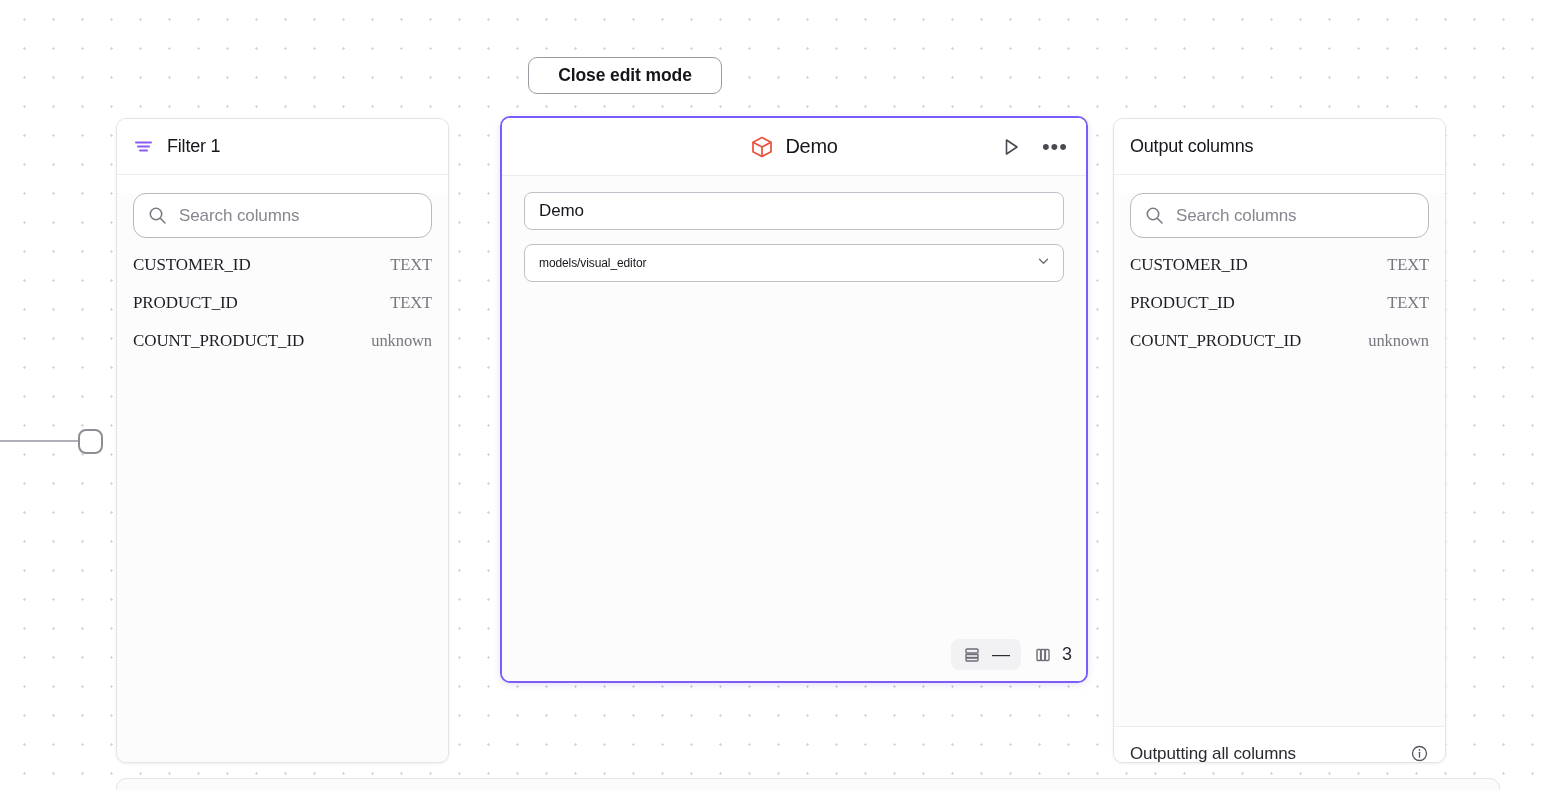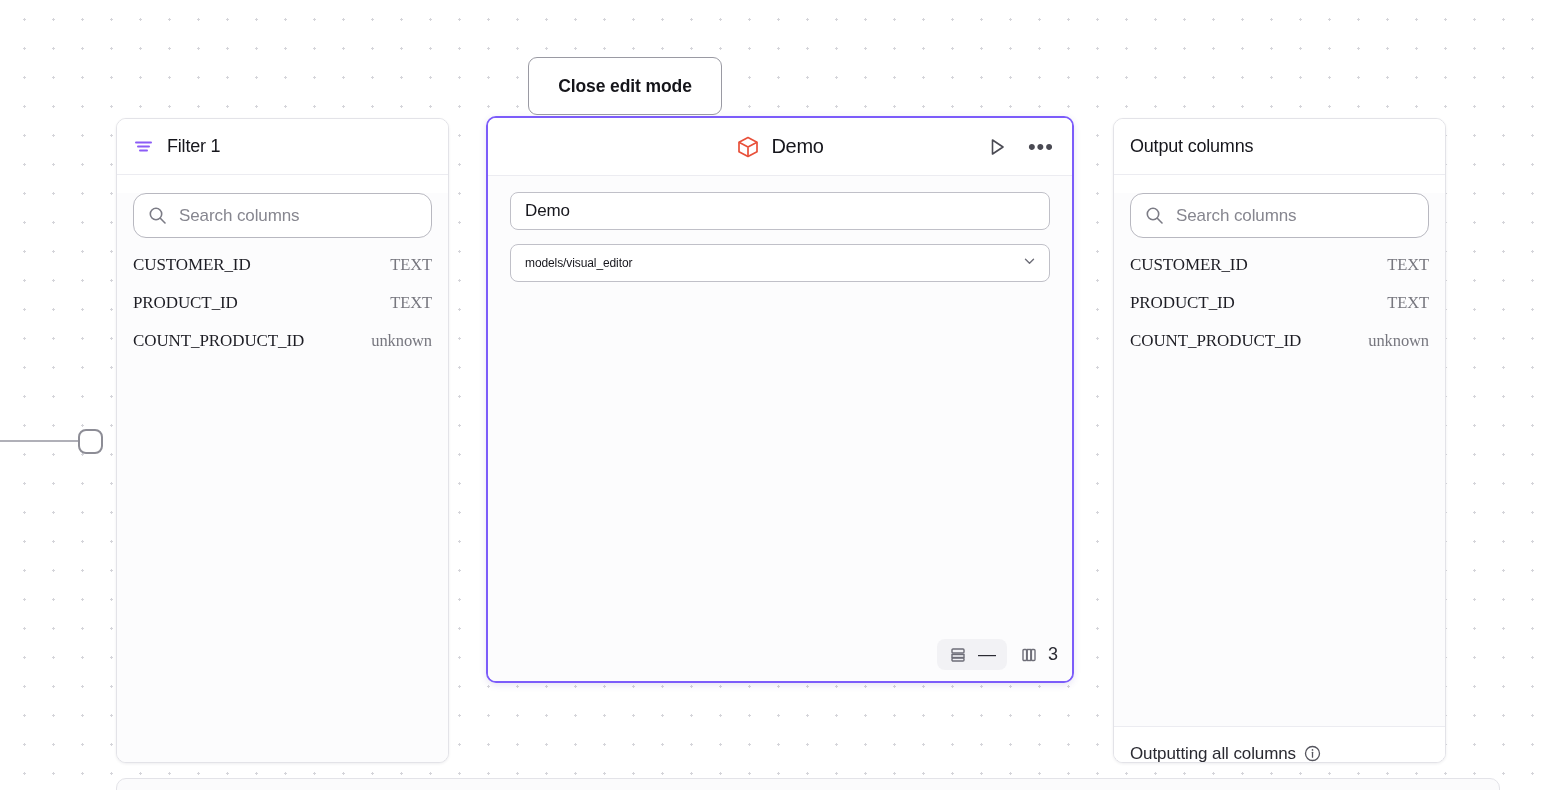--- a/index.html
+++ b/index.html
@@ -41,21 +41,21 @@
     border-radius: 8px;
     background: #ffffff;
   }
 
   
   .close-edit-btn {
     position: absolute;
     left: 528px;
     top: 57px;
     width: 194px;
-    height: 58px;
+    height: 37px;
     border: 1px solid #9a9aa3;
     border-radius: 9px;
     background: #ffffff;
     font-family: "Liberation Sans", sans-serif;
     font-size: 17.5px;
     font-weight: bold;
     color: #15151a;
     cursor: pointer;
     z-index: 30;
     letter-spacing: -0.1px;
@@ -140,30 +140,31 @@
   .panel-footer {
     position: absolute;
     left: 0; right: 0; bottom: 0;
     height: 54px;
     border-top: 1px solid #ececf1;
     background: #ffffff;
     display: flex;
     align-items: center;
     padding: 0 16px;
     gap: 7px;
+    justify-content: space-between;
   }
   .footer-text {
     font-size: 17px;
     color: #2a2a31;
     letter-spacing: -0.1px;
   }
 
   
   #model-panel {
-    left: 486px;
+    left: 500px;
     top: 116px;
     width: 588px;
     height: 567px;
     border: 2px solid #7c5cfa;
     border-radius: 10px;
     box-shadow: 0 2px 7px rgba(70,50,160,0.13);
   }
   #model-panel .panel-head {
     justify-content: center;
     position: relative;

